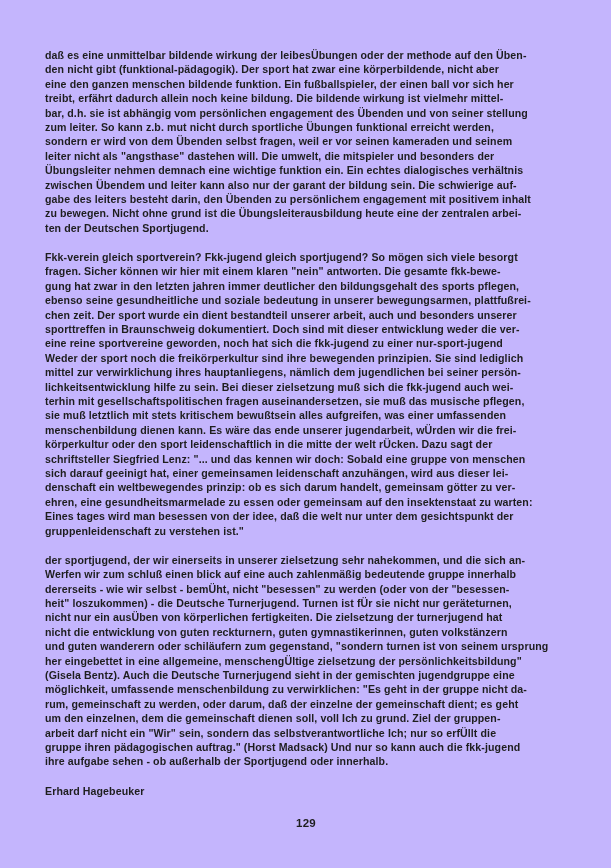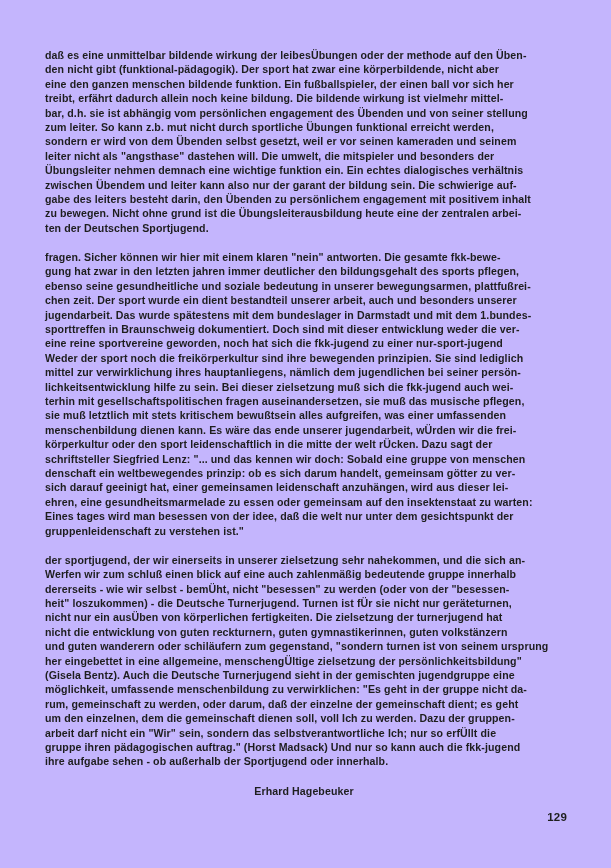--- a/index.html
+++ b/index.html
@@ -28,93 +28,93 @@
   }
   .line {
     white-space: pre;
     font-size: 10.6px;
     font-weight: 700;
     letter-spacing: 0.1px;
     line-height: 14.4px;
     height: 14.4px;
   }
   .signature {
-    text-align: center;
+    text-align: left;
     padding-right: 32px;
     font-size: 10.6px;
     font-weight: 700;
     letter-spacing: 0.1px;
     line-height: 14.4px;
     margin-top: 0;
   }
   .page-number {
-    text-align: right;
+    text-align: center;
     padding-right: 28px;
     font-size: 11.5px;
     font-weight: 700;
     letter-spacing: 0.2px;
-    margin-top: 13px;
+    margin-top: 19px;
   }
 </style>
 </head>
 <body>
 
 <div class="page">
   <div class="text-block">
 
   <div class="paragraph">
         <div class="line">daß es eine unmittelbar bildende wirkung der leibesÜbungen oder der methode auf den Üben-</div>
         <div class="line">den nicht gibt (funktional-pädagogik). Der sport hat zwar eine körperbildende, nicht aber</div>
         <div class="line">eine den ganzen menschen bildende funktion. Ein fußballspieler, der einen ball vor sich her</div>
         <div class="line">treibt, erfährt dadurch allein noch keine bildung. Die bildende wirkung ist vielmehr mittel-</div>
         <div class="line">bar, d.h. sie ist abhängig vom persönlichen engagement des Übenden und von seiner stellung</div>
         <div class="line">zum leiter. So kann z.b. mut nicht durch sportliche Übungen funktional erreicht werden,</div>
-        <div class="line">sondern er wird von dem Übenden selbst gesetzt, weil er vor seinen kameraden und seinem</div>
+        <div class="line">sondern er wird von dem Übenden selbst fragen, weil er vor seinen kameraden und seinem</div>
         <div class="line">leiter nicht als "angsthase" dastehen will. Die umwelt, die mitspieler und besonders der</div>
         <div class="line">Übungsleiter nehmen demnach eine wichtige funktion ein. Ein echtes dialogisches verhältnis</div>
         <div class="line">zwischen Übendem und leiter kann also nur der garant der bildung sein. Die schwierige auf-</div>
         <div class="line">gabe des leiters besteht darin, den Übenden zu persönlichem engagement mit positivem inhalt</div>
         <div class="line">zu bewegen. Nicht ohne grund ist die Übungsleiterausbildung heute eine der zentralen arbei-</div>
         <div class="line">ten der Deutschen Sportjugend.</div>
       </div>
       <div class="paragraph">
+        <div class="line">Fkk-verein gleich sportverein? Fkk-jugend gleich sportjugend? So mögen sich viele besorgt</div>
         <div class="line">fragen. Sicher können wir hier mit einem klaren "nein" antworten. Die gesamte fkk-bewe-</div>
         <div class="line">gung hat zwar in den letzten jahren immer deutlicher den bildungsgehalt des sports pflegen,</div>
         <div class="line">ebenso seine gesundheitliche und soziale bedeutung in unserer bewegungsarmen, plattfußrei-</div>
         <div class="line">chen zeit. Der sport wurde ein dient bestandteil unserer arbeit, auch und besonders unserer</div>
-        <div class="line">jugendarbeit. Das wurde spätestens mit dem bundeslager in Darmstadt und mit dem 1.bundes-</div>
         <div class="line">sporttreffen in Braunschweig dokumentiert. Doch sind mit dieser entwicklung weder die ver-</div>
         <div class="line">eine reine sportvereine geworden, noch hat sich die fkk-jugend zu einer nur-sport-jugend</div>
         <div class="line">Weder der sport noch die freikörperkultur sind ihre bewegenden prinzipien. Sie sind lediglich</div>
         <div class="line">mittel zur verwirklichung ihres hauptanliegens, nämlich dem jugendlichen bei seiner persön-</div>
         <div class="line">lichkeitsentwicklung hilfe zu sein. Bei dieser zielsetzung muß sich die fkk-jugend auch wei-</div>
         <div class="line">terhin mit gesellschaftspolitischen fragen auseinandersetzen, sie muß das musische pflegen,</div>
         <div class="line">sie muß letztlich mit stets kritischem bewußtsein alles aufgreifen, was einer umfassenden</div>
         <div class="line">menschenbildung dienen kann. Es wäre das ende unserer jugendarbeit, wÜrden wir die frei-</div>
         <div class="line">körperkultur oder den sport leidenschaftlich in die mitte der welt rÜcken. Dazu sagt der</div>
         <div class="line">schriftsteller Siegfried Lenz: "... und das kennen wir doch: Sobald eine gruppe von menschen</div>
+        <div class="line">sich darauf geeinigt hat, einer gemeinsamen leidenschaft anzuhängen, wird aus dieser lei-</div>
         <div class="line">denschaft ein weltbewegendes prinzip: ob es sich darum handelt, gemeinsam götter zu ver-</div>
-        <div class="line">sich darauf geeinigt hat, einer gemeinsamen leidenschaft anzuhängen, wird aus dieser lei-</div>
         <div class="line">ehren, eine gesundheitsmarmelade zu essen oder gemeinsam auf den insektenstaat zu warten:</div>
         <div class="line">Eines tages wird man besessen von der idee, daß die welt nur unter dem gesichtspunkt der</div>
         <div class="line">gruppenleidenschaft zu verstehen ist."</div>
       </div>
       <div class="paragraph">
         <div class="line">der sportjugend, der wir einerseits in unserer zielsetzung sehr nahekommen, und die sich an-</div>
         <div class="line">Werfen wir zum schluß einen blick auf eine auch zahlenmäßig bedeutende gruppe innerhalb</div>
         <div class="line">dererseits - wie wir selbst - bemÜht, nicht "besessen" zu werden (oder von der "besessen-</div>
         <div class="line">heit" loszukommen) - die Deutsche Turnerjugend. Turnen ist fÜr sie nicht nur geräteturnen,</div>
         <div class="line">nicht nur ein ausÜben von körperlichen fertigkeiten. Die zielsetzung der turnerjugend hat</div>
         <div class="line">nicht die entwicklung von guten reckturnern, guten gymnastikerinnen, guten volkstänzern</div>
         <div class="line">und guten wanderern oder schiläufern zum gegenstand, "sondern turnen ist von seinem ursprung</div>
         <div class="line">her eingebettet in eine allgemeine, menschengÜltige zielsetzung der persönlichkeitsbildung"</div>
         <div class="line">(Gisela Bentz). Auch die Deutsche Turnerjugend sieht in der gemischten jugendgruppe eine</div>
         <div class="line">möglichkeit, umfassende menschenbildung zu verwirklichen: "Es geht in der gruppe nicht da-</div>
         <div class="line">rum, gemeinschaft zu werden, oder darum, daß der einzelne der gemeinschaft dient; es geht</div>
-        <div class="line">um den einzelnen, dem die gemeinschaft dienen soll, voll Ich zu werden. Dazu der gruppen-</div>
+        <div class="line">um den einzelnen, dem die gemeinschaft dienen soll, voll Ich zu grund. Ziel der gruppen-</div>
         <div class="line">arbeit darf nicht ein "Wir" sein, sondern das selbstverantwortliche Ich; nur so erfÜllt die</div>
         <div class="line">gruppe ihren pädagogischen auftrag." (Horst Madsack) Und nur so kann auch die fkk-jugend</div>
         <div class="line">ihre aufgabe sehen - ob außerhalb der Sportjugend oder innerhalb.</div>
       </div>
       <div class="signature">Erhard Hagebeuker</div>
       <div class="page-number">129</div>
     </div>
 </div>
 
 </body></html>

